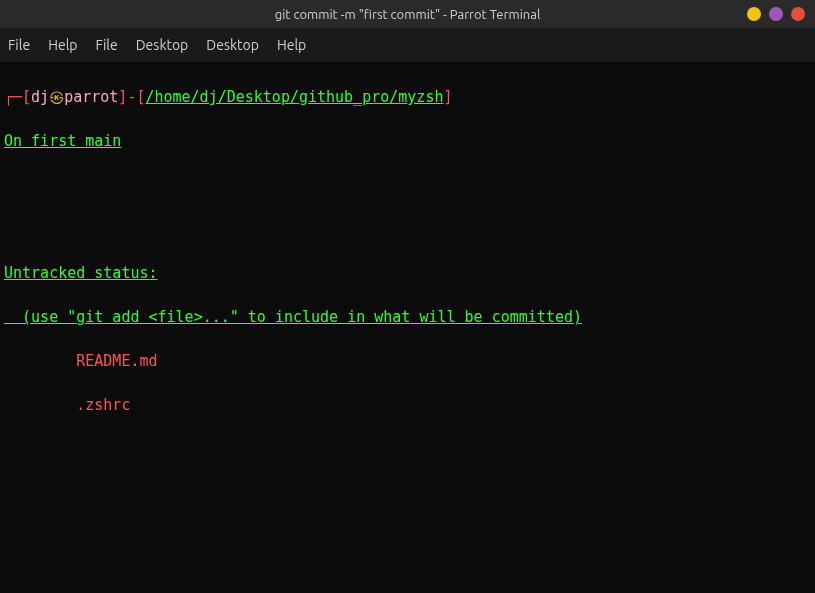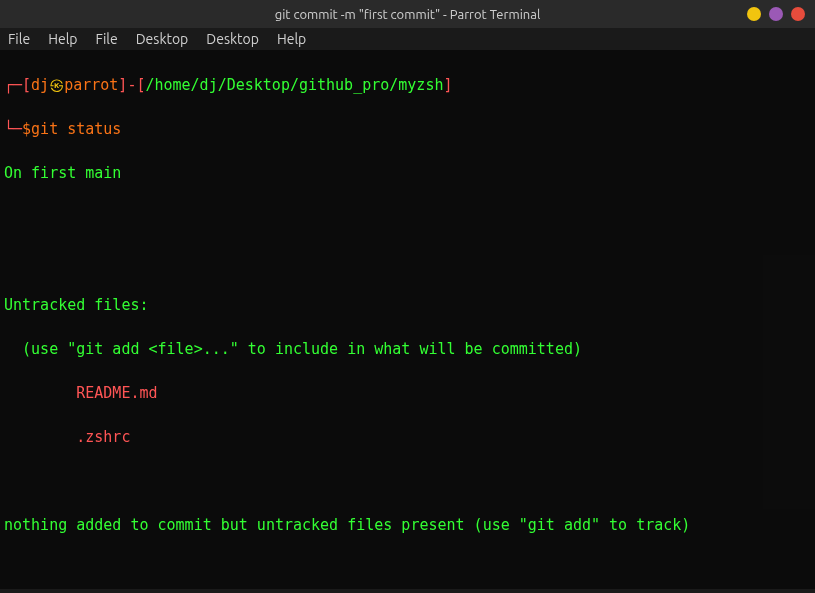--- a/index.html
+++ b/index.html
@@ -26,21 +26,21 @@
       position: absolute;
       right: 10px;
       display: flex;
       gap: 8px;
     }
     .win-btn { width: 14px; height: 14px; border-radius: 50%; }
     .win-min { background: #f1c40f; }
     .win-max { background: #9b59b6; }
     .win-close { background: #e74c3c; }
     .menubar {
-      height: 22px;
+      height: 34px;
       background: #1a1a1a;
       display: flex;
       align-items: center;
       padding: 0 8px;
       gap: 18px;
       font-family: "Ubuntu", sans-serif;
       font-size: 14px;
       color: #d0d0d0;
     }
     .menu-item { cursor: pointer; }
@@ -48,22 +48,22 @@
       padding: 2px 4px;
       font-size: 15px;
       line-height: 22px;
       letter-spacing: 0px;
       white-space: pre;
       background: rgba(0,0,0,0.55);
       height: calc(593px - 54px);
     }
     .c-red { color: #ff5555; }
     .c-yellow { color: #f1c40f; }
-    .c-cyan { color: #f97316; }
-    .c-green { color: #33ff33; }
+    .c-cyan { color: #f9a8d4; }
+    .c-green { color: #33ff33; text-decoration: underline; }
     .prompt-line { display: block; }
   </style>
 </head>
 <body>
 
 <div class="titlebar">
   <span>git commit -m "first commit" - Parrot Terminal</span>
   <div class="window-controls">
     <div class="win-btn win-min"></div>
     <div class="win-btn win-max"></div>
@@ -75,30 +75,28 @@
   <span class="menu-item">File</span>
   <span class="menu-item">Help</span>
   <span class="menu-item">File</span>
   <span class="menu-item">Desktop</span>
   <span class="menu-item">Desktop</span>
   <span class="menu-item">Help</span>
 </div>
 
 <div class="terminal">
 <span class="prompt-line"><span class="c-red">┌─</span><span class="c-red">[</span><span class="c-cyan">dj</span><span class="c-yellow">㉿</span><span class="c-cyan">parrot</span><span class="c-red">]</span><span class="c-red">-</span><span class="c-red">[</span><span class="c-green">/home/dj/Desktop/github_pro/myzsh</span><span class="c-red">]</span></span>
-<span class="prompt-line"><span class="c-red">└─</span><span class="c-cyan">$</span><span class="c-cyan">git status</span></span>
 <span class="prompt-line c-green">On first main</span>
 <span class="prompt-line"> </span>
 <span class="prompt-line"> </span>
-<span class="prompt-line c-green">Untracked files:</span>
+<span class="prompt-line c-green">Untracked status:</span>
 <span class="prompt-line c-green">  (use "git add &lt;file&gt;..." to include in what will be committed)</span>
 <span class="prompt-line c-red">        README.md</span>
 <span class="prompt-line c-red">        .zshrc</span>
 <span class="prompt-line"> </span>
-<span class="prompt-line c-green">nothing added to commit but untracked files present (use "git add" to track)</span>
 
 
 
 
 
 
 
 
 
 

